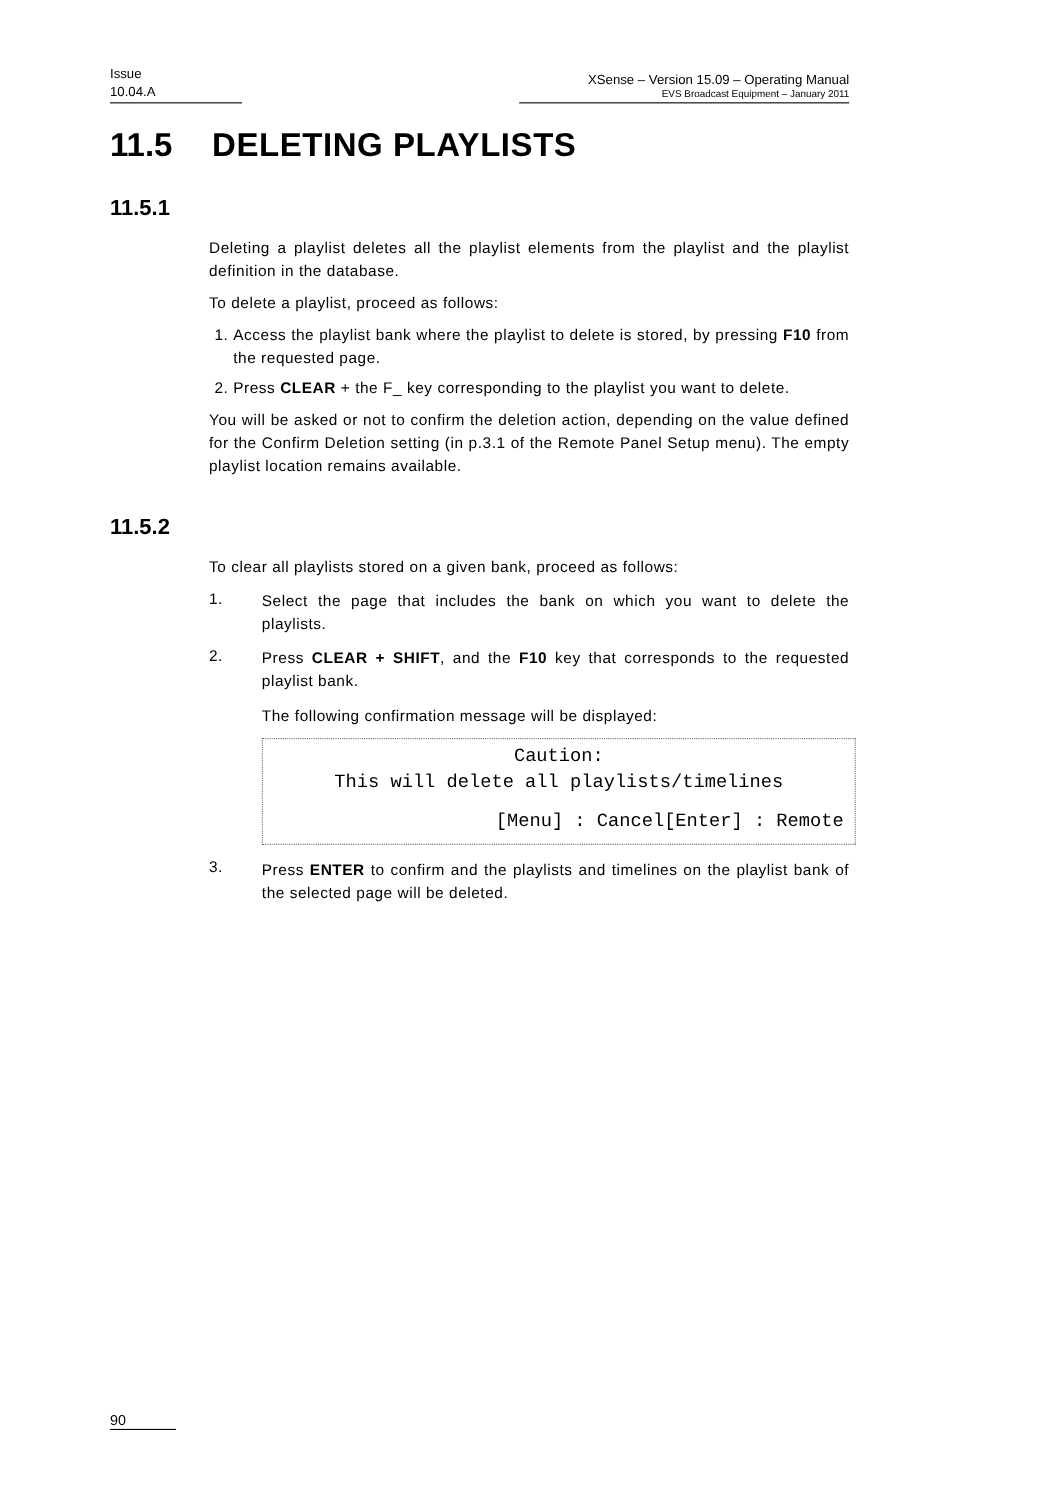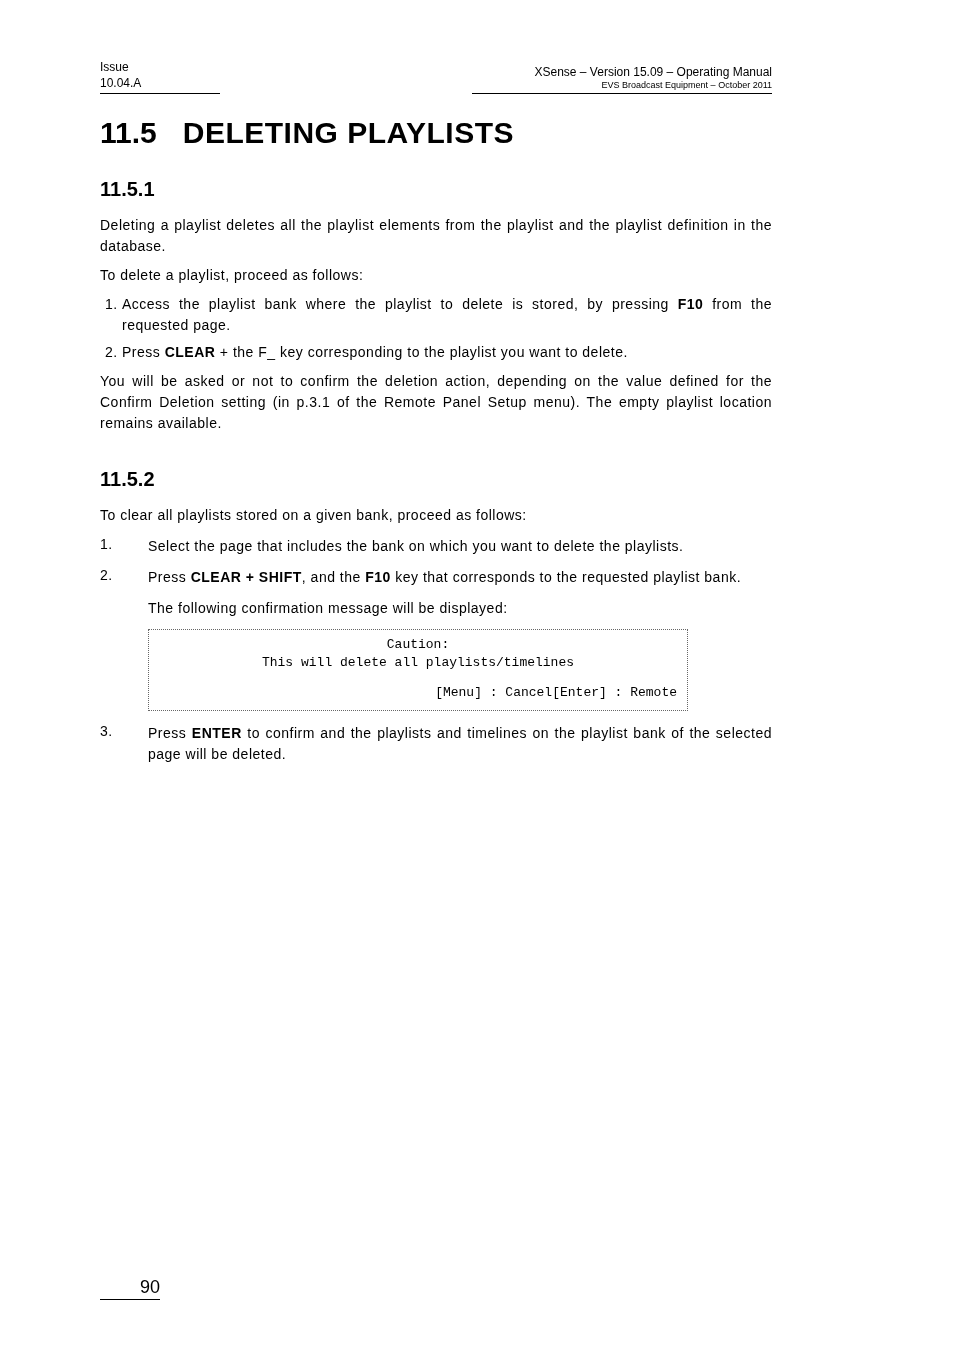--- a/index.html
+++ b/index.html
@@ -2,52 +2,52 @@
 <html><head>
 <meta charset="utf-8">
 <style>
   * { box-sizing: border-box; margin: 0; padding: 0; }
   html, body { width: 954px; background: #fff; font-family: Arial, Helvetica, sans-serif; color: #000; }
   .page { width: 872px; height: 1350px; padding: 60px 100px 50px 100px; position: relative; }
   .header-row { display: flex; justify-content: space-between; align-items: flex-end; margin-bottom: 22px; }
   .header-left { font-size: 12px; line-height: 1.3; width: 120px; border-bottom: 1px solid #000; padding-bottom: 2px; }
   .header-right { text-align: right; font-size: 12px; line-height: 1.25; width: 300px; border-bottom: 1px solid #000; padding-bottom: 2px; }
   .header-right .sub { font-size: 9px; }
-  .h1-row { display: flex; align-items: flex-start; gap: 26px; margin: 2px 0 28px 0; }
+  .h1-row { display: flex; align-items: flex-start; gap: 36px; margin: 2px 0 28px 0; }
   .h1-num { font-size: 30px; font-weight: bold; }
   .h1-text { font-size: 30px; font-weight: bold; letter-spacing: 0.5px; }
   .h2-row { display: flex; align-items: baseline; margin: 24px 0 14px 0; }
   .h2-num { font-size: 20px; font-weight: bold; }
   .h2-text { font-size: 20px; font-weight: bold; font-variant: small-caps; }
-  .body-block { }
+  .body-block { margin-left: 90px; }
   p.body { font-size: 14px; line-height: 1.5; margin: 8px 0; text-align: justify; letter-spacing: 0.5px; }
   ol.dense { margin: 8px 0 8px 22px; padding: 0; }
   ol.dense li { font-size: 14px; line-height: 1.5; margin: 6px 0; text-align: justify; letter-spacing: 0.5px; }
   .num-item { display: flex; gap: 28px; margin: 10px 0; }
   .num-item .n { font-size: 14px; width: 20px; flex-shrink: 0; letter-spacing: 0.5px; }
   .num-item .t { font-size: 14px; line-height: 1.5; text-align: justify; flex: 1; letter-spacing: 0.5px; }
-  .caution-box { width: 540px; margin: 6px 0 12px 48px; border: 1px dotted #666; padding: 6px 10px 10px 10px; font-family: "Courier New", monospace; font-size: 13px; }
+  .caution-box { width: 540px; margin: 6px 0 12px 48px; border: 1px dotted #666; padding: 6px 10px 10px 10px; font-family: "Courier New", monospace; font-size: 17px; }
   .caution-top { text-align: center; line-height: 1.35; }
   .caution-bottom { display: flex; justify-content: flex-end; margin-top: 14px; }
-  .page-num { position: absolute; bottom: 50px; left: 100px; font-size: 18px; border-bottom: 1px solid #000; width: 60px; text-align: right; padding-bottom: 1px; }
+  .page-num { position: absolute; bottom: 50px; left: 100px; font-size: 13px; border-bottom: 1px solid #000; width: 60px; text-align: left; padding-bottom: 1px; }
   b { font-weight: bold; }
 </style>
 </head>
 <body>
 
 <div class="page">
 
   <div class="header-row">
     <div class="header-left">
       <div>Issue</div>
       <div>10.04.A</div>
     </div>
     <div class="header-right">
       <div>XSense – Version 15.09 – Operating Manual</div>
-      <div class="sub">EVS Broadcast Equipment  – October 2011</div>
+      <div class="sub">EVS Broadcast Equipment  – January 2011</div>
     </div>
   </div>
 
   <div class="h1-row">
     <span class="h1-num">11.5</span>
     <span class="h1-text">DELETING PLAYLISTS</span>
   </div>
 
   <div class="h2-row">
     <span class="h2-num">11.5.1</span>

